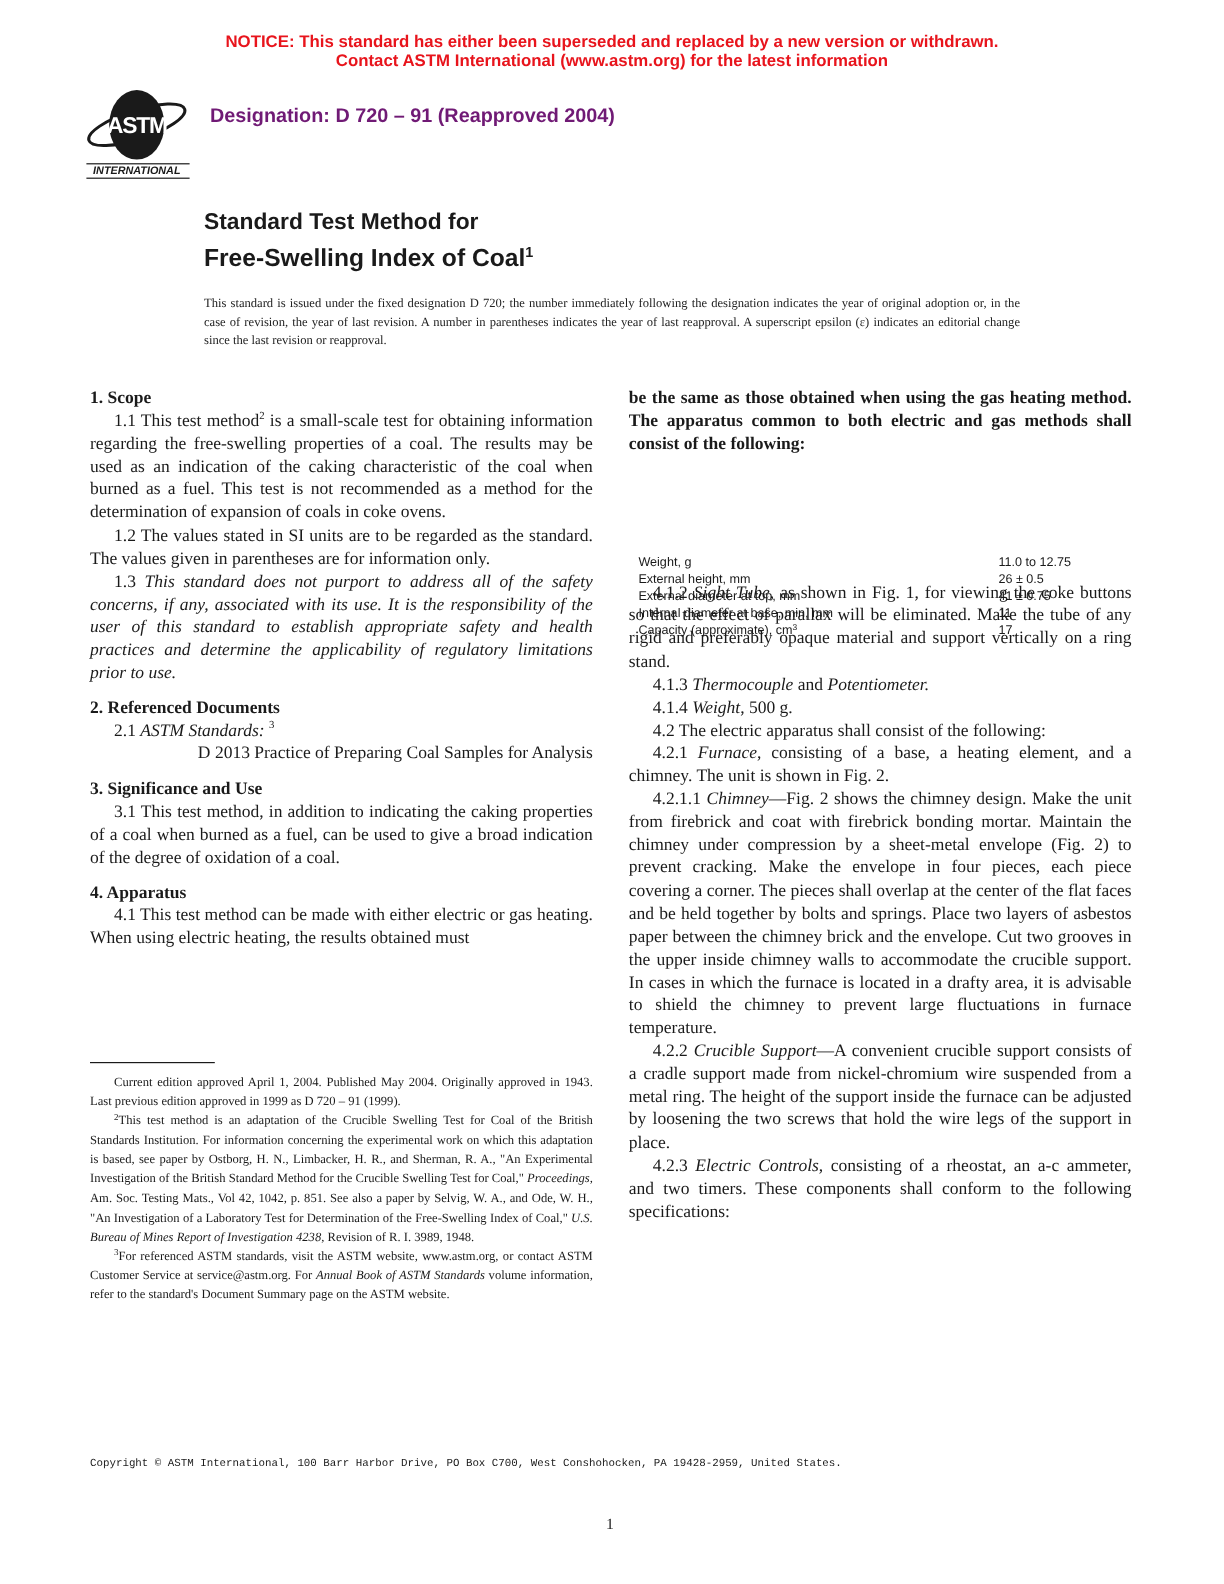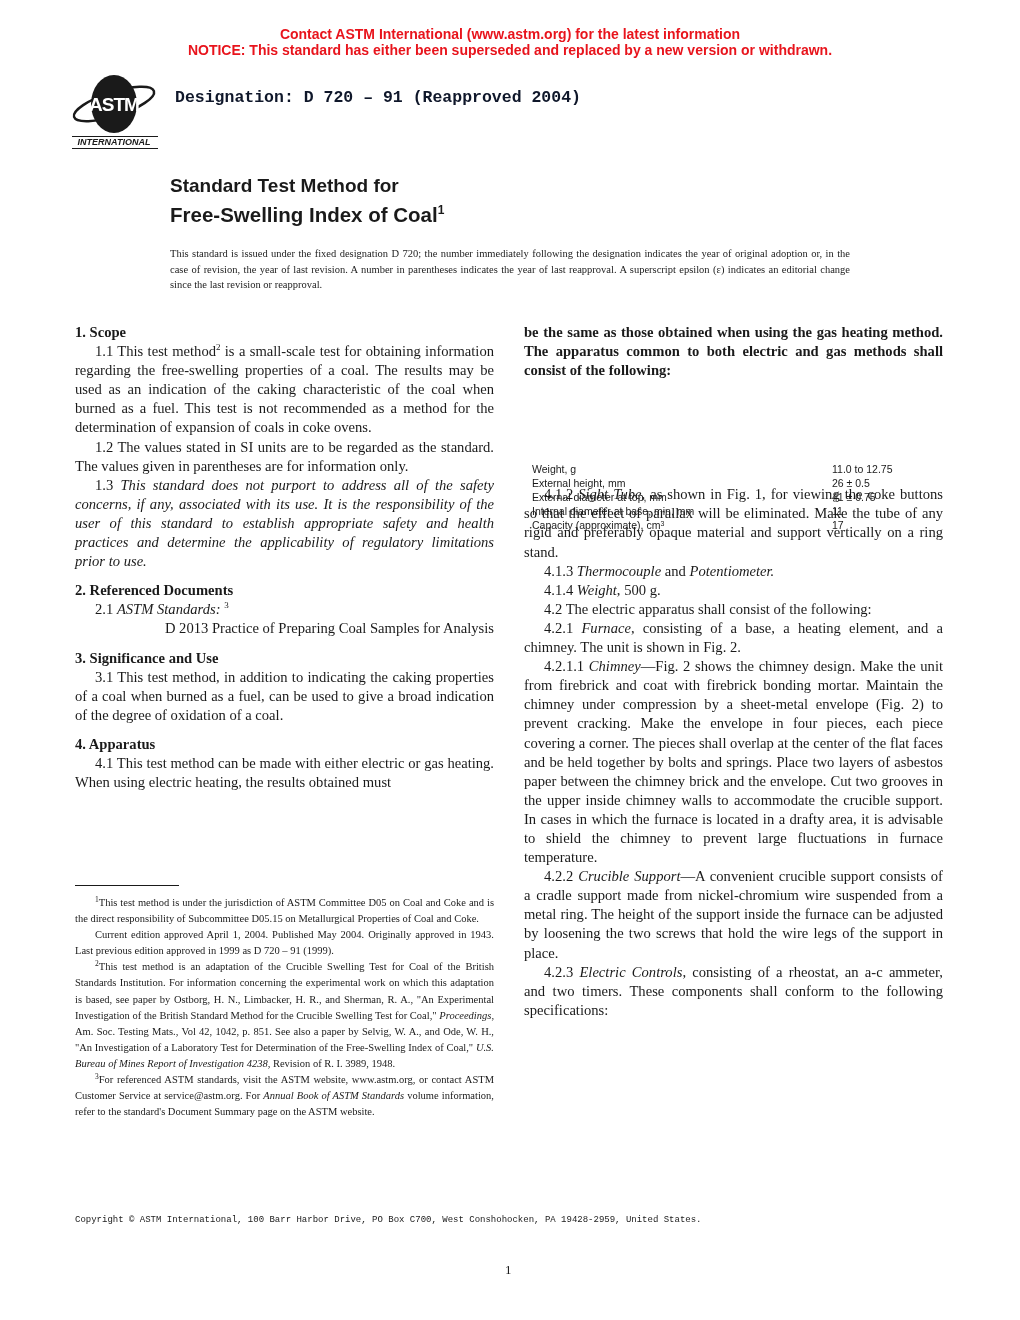--- a/index.html
+++ b/index.html
@@ -1,21 +1,21 @@
 <!DOCTYPE html>
 <html><head>
 <meta charset="utf-8">
 <style>
   html, body { margin: 0; padding: 0; background: #ffffff; }
   body { width: 1020px; height: 1320px; position: relative; overflow: hidden; color: #1a1a1a; }
 
   #notice { position: absolute; top: 26px; left: 0; width: 1020px; text-align: center; color: #e8141c; font-family: "Liberation Sans", sans-serif; font-weight: bold; font-size: 14px; line-height: 16px; }
 
   #logo { position: absolute; left: 66px; top: 74px; width: 96px; height: 76px; }
-  #designation { position: absolute; left: 175px; top: 88px; font-family: Liberation Mono, monospace; font-size: 16.5px; font-weight: bold; color: #0f172a; }
+  #designation { position: absolute; left: 175px; top: 88px; font-family: Liberation Sans, sans-serif; font-size: 16.5px; font-weight: bold; color: #701a75; }
 
   #title { position: absolute; left: 170px; top: 175px; font-family: "Liberation Sans", sans-serif; font-weight: bold; color: #1a1a1a; }
   #title .l1 { font-size: 19px; line-height: 22px; }
   #title .l2 { font-size: 20.5px; line-height: 26px; }
   #title sup { font-size: 12px; vertical-align: 8px; }
 
   #issuance { position: absolute; left: 170px; top: 246px; width: 680px; font-family: "Liberation Serif", serif; font-size: 10.5px; line-height: 15.5px; text-align: justify; color: #222; }
 
   .col { position: absolute; font-family: "Liberation Serif", serif; font-size: 14.6px; line-height: 19.1px; color: #1a1a1a; text-align: justify; }
   #col-left { left: 75px; top: 323px; width: 419px; }
@@ -36,22 +36,22 @@
   #spec-table td.val { width: 100px; }
   #spec-table sup { font-size: 7px; vertical-align: 3px; line-height: 0; }
 
   #copyright { position: absolute; left: 75px; top: 1215px; font-family: Liberation Mono, monospace; font-size: 9px; color: #1a1a1a; }
   #page-number { position: absolute; left: 505px; top: 1262px; font-family: "Liberation Serif", serif; font-size: 13px; color: #1a1a1a; }
 </style>
 </head>
 <body>
 
 <div id="notice">
+  <div>NOTICE: This standard has either been superseded and replaced by a new version or withdrawn.</div>
   <div>Contact ASTM International (www.astm.org) for the latest information</div>
-  <div>NOTICE: This standard has either been superseded and replaced by a new version or withdrawn.</div>
 </div>
 
 <div id="logo">
   <svg width="96" height="76" viewBox="0 0 96 76">
     <ellipse cx="48" cy="30" rx="42" ry="12" fill="none" stroke="#1a1a1a" stroke-width="2.5" transform="rotate(-18 48 30)"></ellipse>
     <ellipse cx="48" cy="30" rx="23" ry="29" fill="#1a1a1a"></ellipse>
     <text x="48" y="37" text-anchor="middle" font-family="Liberation Sans, sans-serif" font-weight="bold" font-size="19" fill="#ffffff" letter-spacing="-1">ASTM</text>
     <rect x="6" y="62" width="86" height="1" fill="#1a1a1a"></rect>
     <text x="48" y="71" text-anchor="middle" font-family="Liberation Sans, sans-serif" font-weight="bold" font-style="italic" font-size="9" fill="#1a1a1a">INTERNATIONAL</text>
     <rect x="6" y="74" width="86" height="1" fill="#1a1a1a"></rect>
@@ -79,21 +79,20 @@
   <div class="gap"></div>
   <h2>3.  Significance and Use</h2>
   <p>3.1 This test method, in addition to indicating the caking properties of a coal when burned as a fuel, can be used to give a broad indication of the degree of oxidation of a coal.</p>
   <div class="gap"></div>
   <h2>4.  Apparatus</h2>
   <p>4.1 This test method can be made with either electric or gas heating. When using electric heating, the results obtained must</p>
 </div>
 
 <div id="footnote-rule"></div>
 <div id="footnotes">
-  <p><sup>1</sup><span>This test method is under the jurisdiction of ASTM Committee D05 on Coal and Coke and is the direct responsibility of Subcommittee D05.15 on Metallurgical Properties of Coal and Coke.</span></p>
   <p>Current edition approved April 1, 2004. Published May 2004. Originally approved in 1943. Last previous edition approved in 1999 as D 720 – 91 (1999).</p>
   <p><sup>2</sup><span>This test method is an adaptation of the Crucible Swelling Test for Coal of the British Standards Institution. For information concerning the experimental work on which this adaptation is based, see paper by Ostborg, H. N., Limbacker, H. R., and Sherman, R. A., "An Experimental Investigation of the British Standard Method for the Crucible Swelling Test for Coal," </span><i>Proceedings</i><span>, Am. Soc. Testing Mats., Vol 42, 1042, p. 851. See also a paper by Selvig, W. A., and Ode, W. H., "An Investigation of a Laboratory Test for Determination of the Free-Swelling Index of Coal," </span><i>U.S. Bureau of Mines Report of Investigation 4238</i><span>, Revision of R. I. 3989, 1948.</span></p>
   <p><sup>3</sup><span>For referenced ASTM standards, visit the ASTM website, www.astm.org, or contact ASTM Customer Service at service@astm.org. For </span><i>Annual Book of ASTM Standards</i><span> volume information, refer to the standard's Document Summary page on the ASTM website.</span></p>
 </div>
 
 <div id="col-right" class="col">
   <p class="noind">be the same as those obtained when using the gas heating method. The apparatus common to both electric and gas methods shall consist of the following:</p>
   <div style="height:105px"></div>
   <p><span>4.1.2 </span><i>Sight Tube</i><span>, as shown in Fig. 1, for viewing the coke buttons so that the effect of parallax will be eliminated. Make the tube of any rigid and preferably opaque material and support vertically on a ring stand.</span></p>
   <p><span>4.1.3 </span><i>Thermocouple</i><span> and </span><i>Potentiometer.</i></p>

